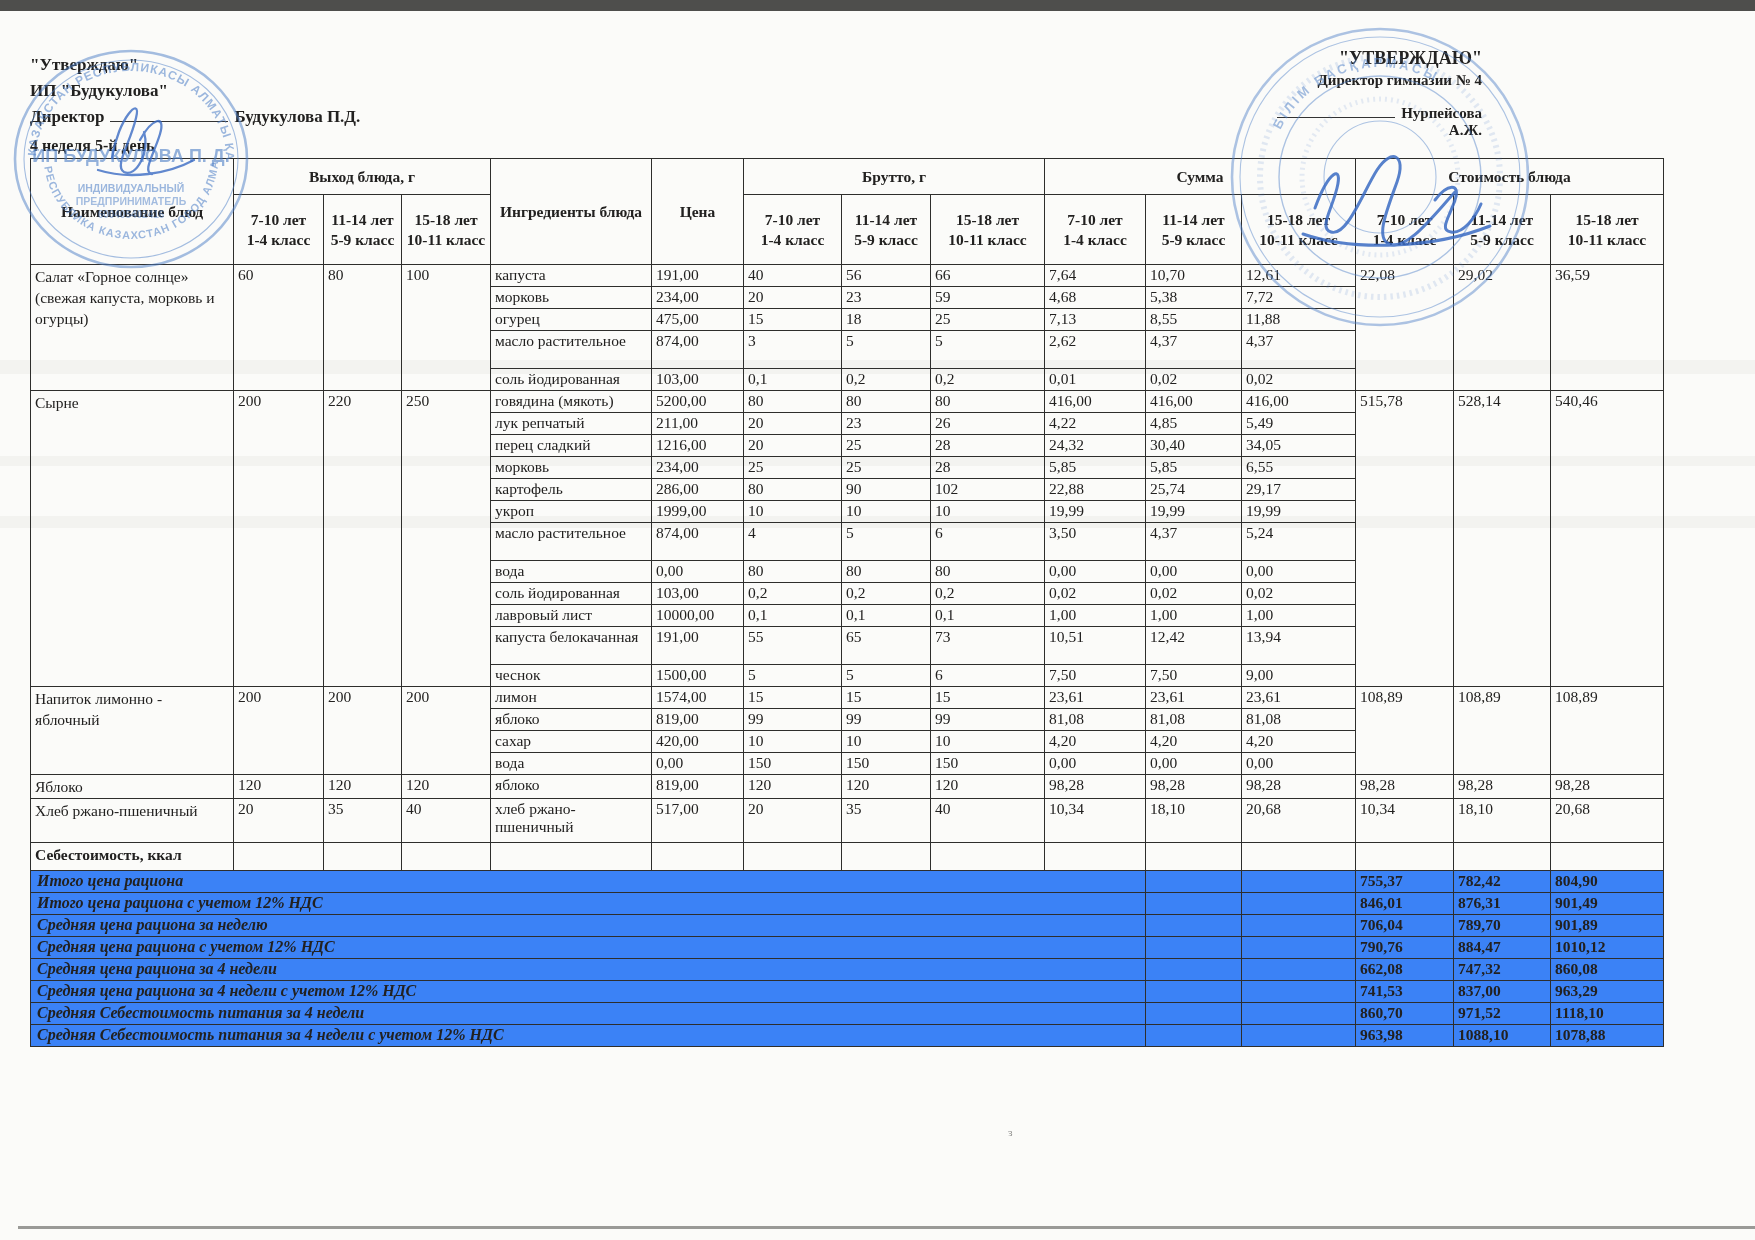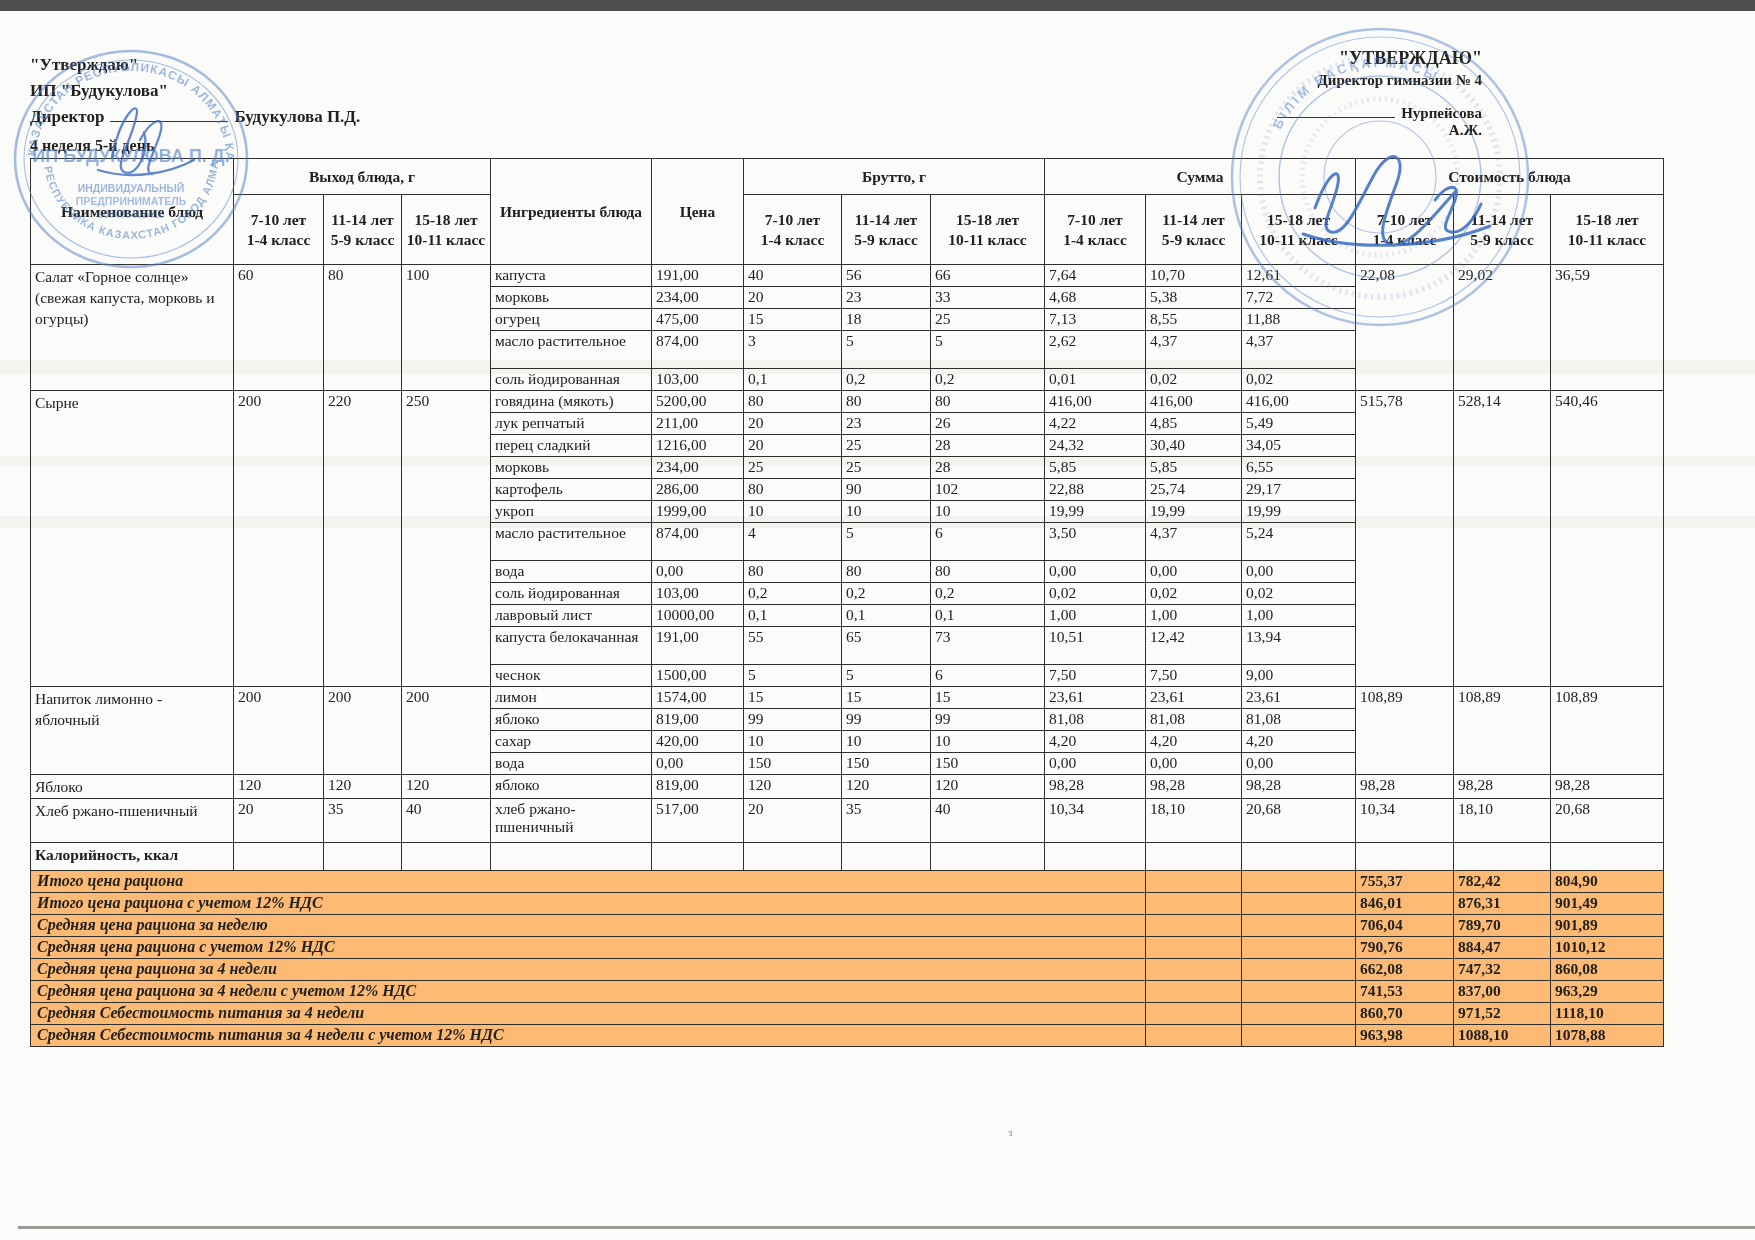--- a/index.html
+++ b/index.html
@@ -20,21 +20,21 @@
 
   .menu-table{position:absolute;left:30px;top:158px;border-collapse:collapse;table-layout:fixed;
               width:1633px;font-size:15.5px;}
   .menu-table td,.menu-table th{border:1.2px solid #2e2e2c;padding:1px 4px;vertical-align:top;
               overflow:hidden;word-wrap:break-word;}
   .menu-table th{text-align:center;vertical-align:middle;font-weight:bold;font-size:15.5px;line-height:20px;}
   .age{white-space:pre-line;font-size:15px;}
   .name-cell{line-height:21px;}
   .b{font-weight:bold;}
   .num{text-align:left;}
-  .sum-row td{background:#fdba74;}
+  .sum-row td{background:#3b82f6;}
   .slabel{font-weight:bold;font-style:italic;font-size:16px;padding-left:6px !important;}
   .sval{font-weight:bold;}
 
   .stamp{position:absolute;pointer-events:none;}
   .stamp text{font-family:"Liberation Sans","DejaVu Sans",sans-serif;}
 </style>
 </head>
 <body>
 
 <div class="page">
@@ -133,21 +133,21 @@
           <td class="num">12,61</td>
           <td class="num" rowspan="5">22,08</td>
           <td class="num" rowspan="5">29,02</td>
           <td class="num" rowspan="5">36,59</td>
         </tr>
         <tr style="height: 22px;">
           <td>морковь</td>
           <td class="num">234,00</td>
           <td class="num">20</td>
           <td class="num">23</td>
-          <td class="num">33</td>
+          <td class="num">59</td>
           <td class="num">4,68</td>
           <td class="num">5,38</td>
           <td class="num">7,72</td>
         </tr>
         <tr style="height: 22px;">
           <td>огурец</td>
           <td class="num">475,00</td>
           <td class="num">15</td>
           <td class="num">18</td>
           <td class="num">25</td>
@@ -377,21 +377,21 @@
           <td class="num">35</td>
           <td class="num">40</td>
           <td class="num">10,34</td>
           <td class="num">18,10</td>
           <td class="num">20,68</td>
           <td class="num" rowspan="1">10,34</td>
           <td class="num" rowspan="1">18,10</td>
           <td class="num" rowspan="1">20,68</td>
         </tr>
         <tr style="height: 28px;">
-          <td class="name-cell b" rowspan="1">Калорийность, ккал</td>
+          <td class="name-cell b" rowspan="1">Себестоимость, ккал</td>
           <td class="num" rowspan="1"></td>
           <td class="num" rowspan="1"></td>
           <td class="num" rowspan="1"></td>
           <td></td>
           <td class="num"></td>
           <td class="num"></td>
           <td class="num"></td>
           <td class="num"></td>
           <td class="num"></td>
           <td class="num"></td>

